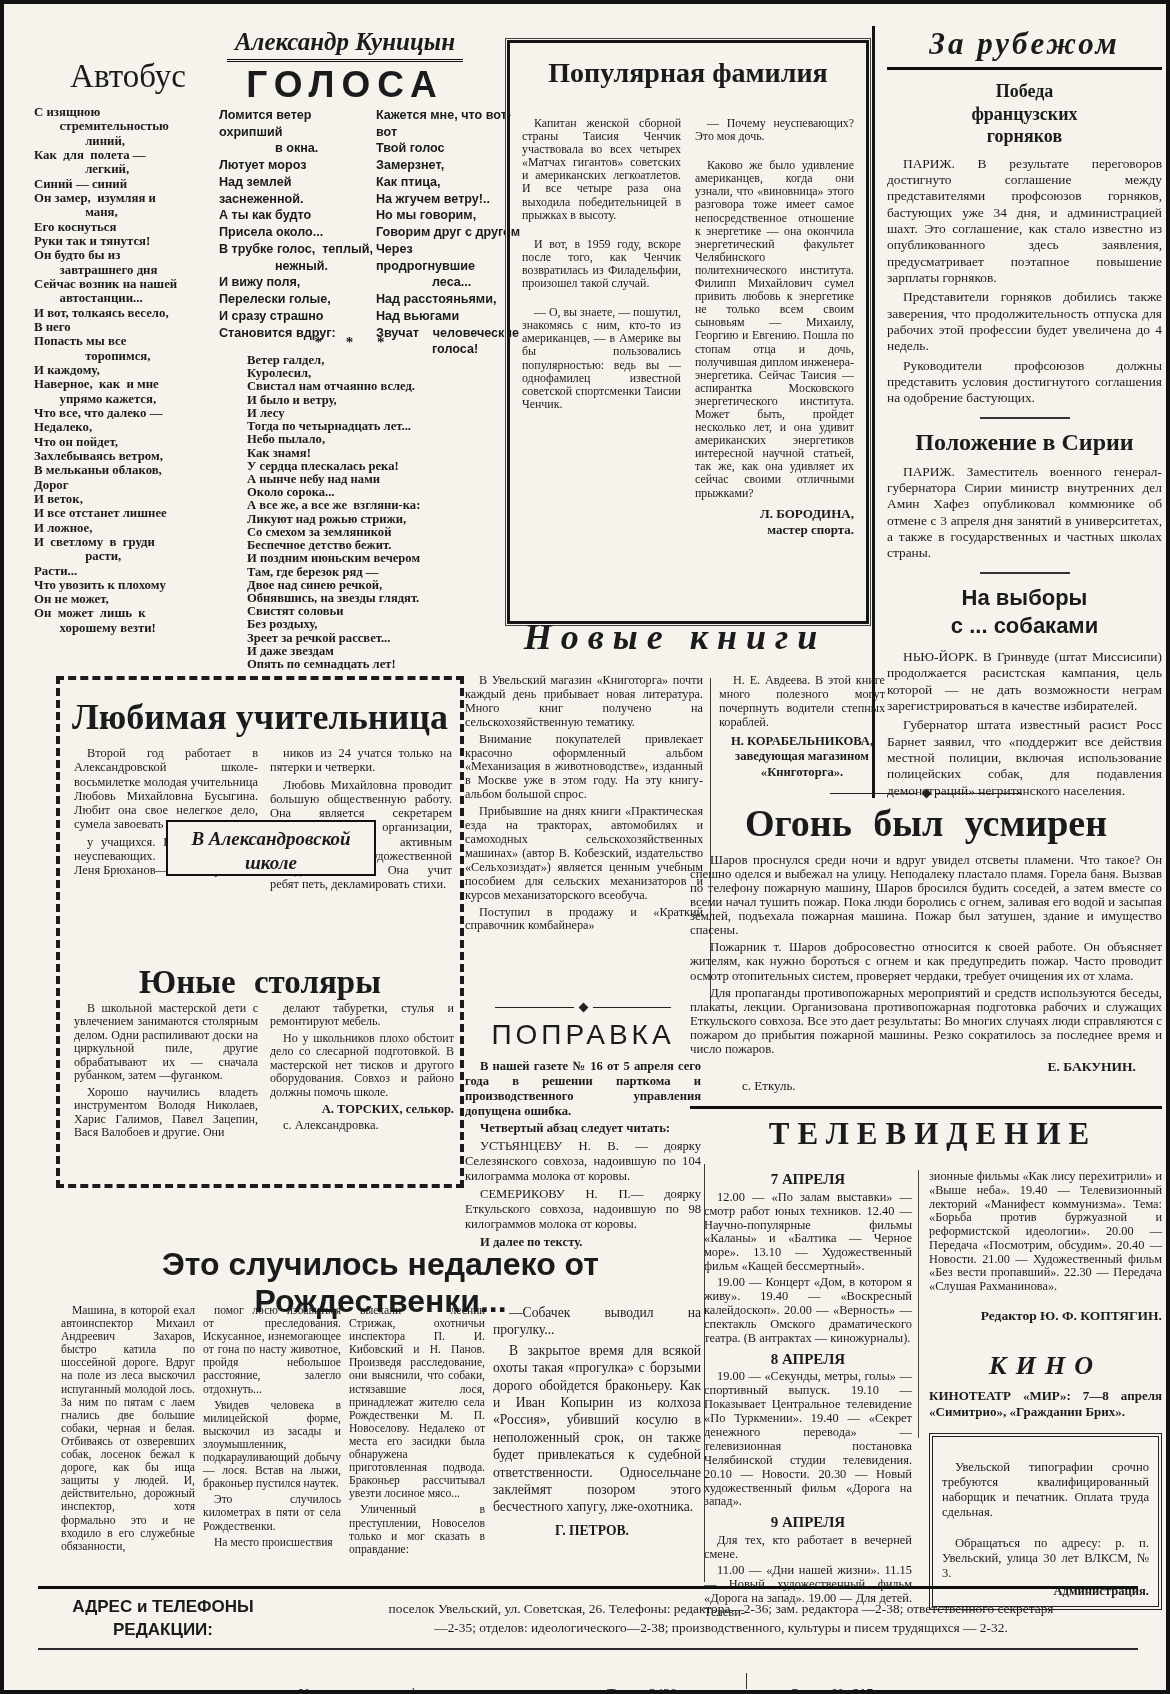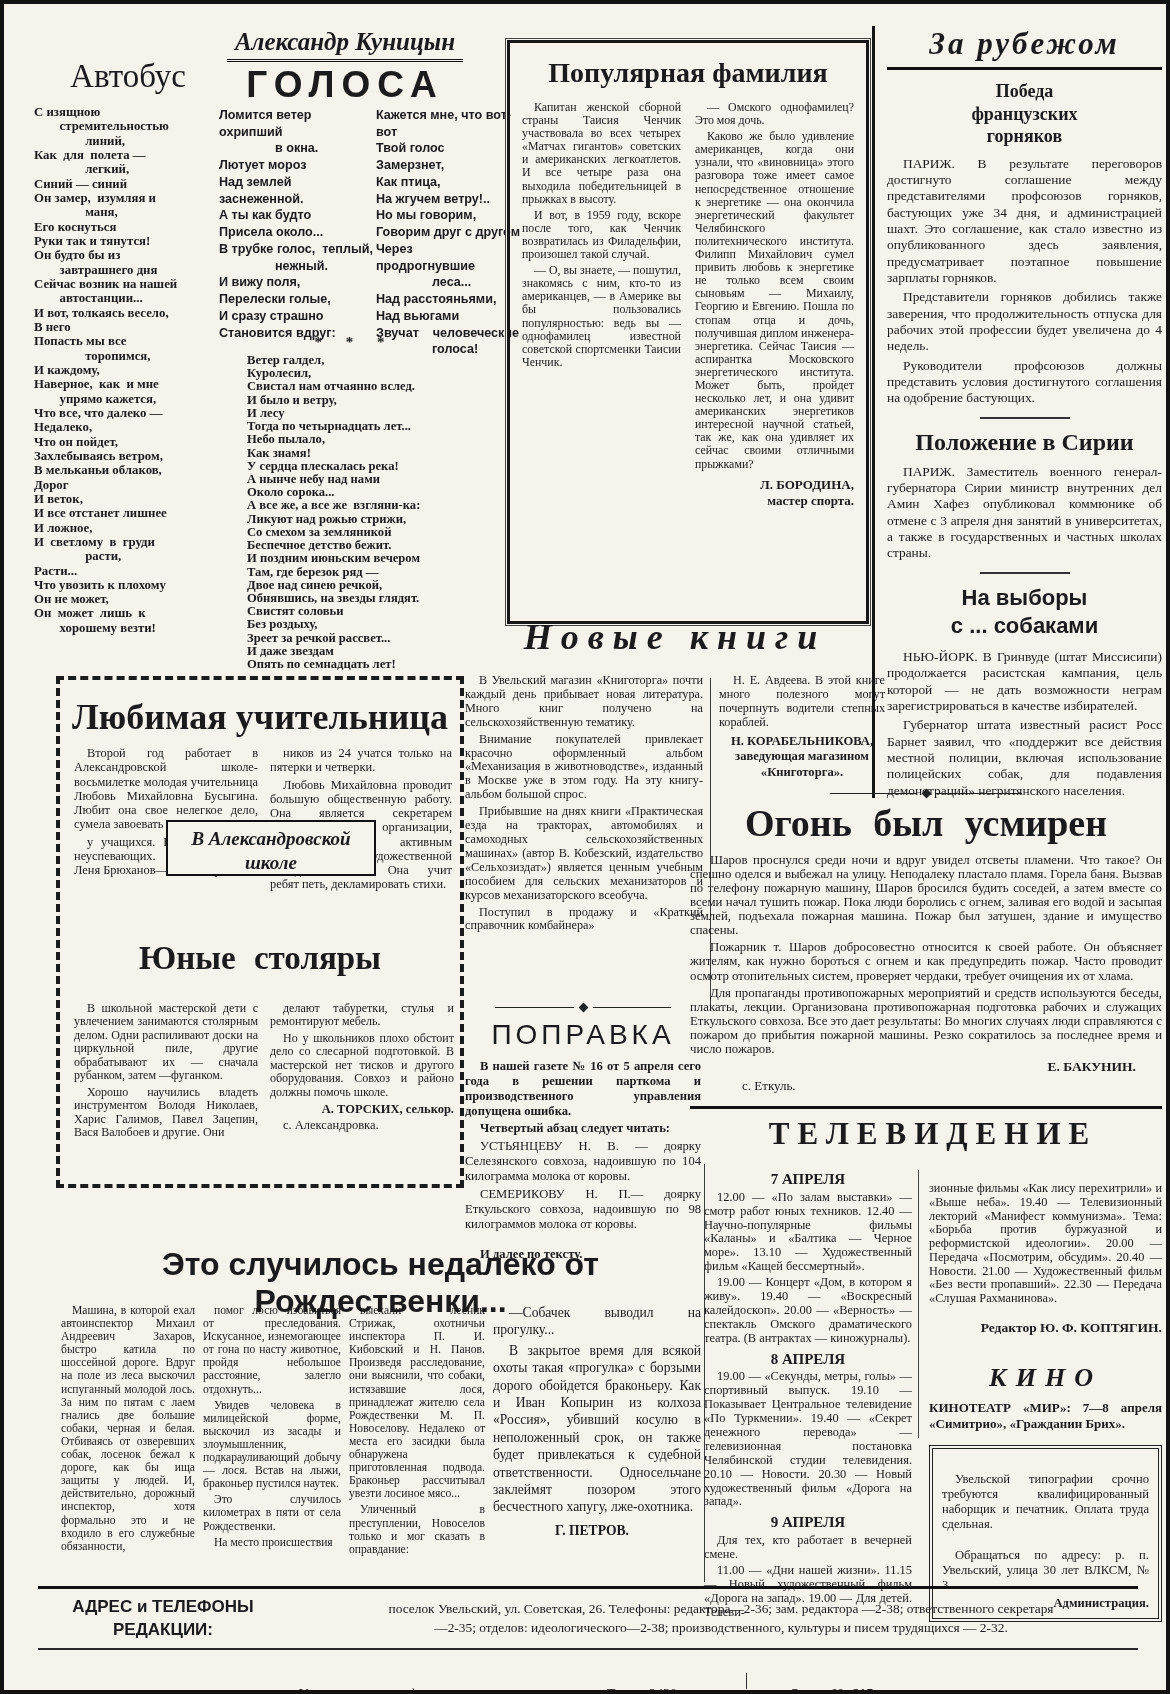--- a/index.html
+++ b/index.html
@@ -2,21 +2,21 @@
 <html><head>
 <meta charset="utf-8">
 <style>
   html,body{margin:0;padding:0;background:#d8d5cc;}
   .page{position:relative;width:1170px;height:1694px;margin:0 auto;background:#f5f3ec;
         color:#1b1a1c;font-family:"Liberation Serif",serif;border:4px solid #121212;
         box-sizing:border-box;overflow:hidden;}
   .abs{position:absolute;}
   .pre{white-space:pre-wrap;}
   .jt{text-align:justify;}
-  p{margin:16px 0 4px;}
+  p{margin:4px 0 4px;}
 
   
   #avtobus{left:30px;top:54px;width:188px;}
   .av-title{font-size:33px;text-align:center;margin-bottom:10px;}
   .av-body{font-weight:bold;font-size:12.8px;line-height:1.12;}
 
   #golosa-head{left:206px;top:24px;width:270px;text-align:center;}
   .g-author{display:inline-block;font-style:italic;font-weight:bold;font-size:25px;
             border-bottom:3px double #111;padding:0 8px 3px;}
   .g-title{font-family:"Liberation Sans",sans-serif;font-weight:800;font-size:37px;
@@ -26,21 +26,21 @@
   .g-col{font-family:"Liberation Sans",sans-serif;font-weight:bold;font-size:12.6px;line-height:1.33;}
   #g-stars{left:238px;top:330px;width:225px;text-align:center;font-weight:bold;
            font-size:15px;letter-spacing:10px;}
   #g-poem2{left:243px;top:350px;width:232px;font-weight:bold;font-size:12.6px;line-height:1.05;}
 
   #popular{left:503px;top:36px;width:362px;height:584px;border:3px solid #161616;
            box-shadow:0 0 0 1px #f5f3ec,0 0 0 2px #444;padding:6px 12px;box-sizing:border-box;}
   .pop-title{font-weight:800;font-size:28px;text-align:center;margin:8px 0 12px;}
   .pop-cols{display:flex;gap:14px;}
   .pop-col{width:50%;font-size:11.9px;line-height:1.1;}
-  .pop-col p{text-indent:12px;margin:0 0 3px;}
+  .pop-col p{text-indent:12px;margin:16px 0 3px;}
   .pop-sig{margin-top:6px;text-align:right;font-weight:bold;font-size:13px;line-height:1.25;}
 
   #abroad{left:868px;top:22px;width:290px;height:772px;border-left:3px solid #141414;
           padding-left:12px;box-sizing:border-box;}
   .ab-title{font-style:italic;font-weight:800;font-size:31px;letter-spacing:3px;text-align:center;
             border-bottom:3px solid #111;padding-bottom:5px;margin-bottom:10px;}
   .ab-h1{text-align:center;font-weight:bold;font-size:18px;line-height:1.25;white-space:pre-line;margin:4px 0 8px;}
   .ab-p{font-size:13.4px;line-height:1.22;text-align:justify;text-indent:16px;margin:0 0 3px;}
   .ab-div{width:90px;border-top:2px solid #333;margin:10px auto;}
   .ab-h2{text-align:center;font-weight:bold;font-size:24px;margin:2px 0 8px;}
@@ -50,21 +50,21 @@
   
   #teacher{left:52px;top:672px;width:408px;height:512px;border:4px dashed #1c1c1c;box-sizing:border-box;}
   .t-title{position:absolute;top:16px;left:0;width:100%;text-align:center;font-weight:800;font-size:36px;}
   .t-c1{position:absolute;left:14px;top:66px;width:184px;}
   .t-c2{position:absolute;left:210px;top:66px;width:182px;}
   .t-col{font-size:12.4px;line-height:1.15;text-align:justify;}
   .t-col p{text-indent:13px;margin:0 0 3px;}
   .t-inset{position:absolute;left:106px;top:140px;width:210px;height:56px;border:2px solid #111;
            background:#f5f3ec;text-align:center;font-style:italic;font-weight:800;font-size:19px;
            line-height:1.25;padding-top:5px;box-sizing:border-box;white-space:pre-line;}
-  .s-title{position:absolute;top:260px;left:0;width:100%;text-align:center;font-weight:800;
+  .s-title{position:absolute;top:284px;left:0;width:100%;text-align:center;font-weight:800;
            font-size:33px;word-spacing:10px;}
   .s-c1{position:absolute;left:14px;top:322px;width:184px;}
   .s-c2{position:absolute;left:210px;top:322px;width:184px;}
   .s-col{font-size:12px;line-height:1.12;text-align:justify;}
   .s-col p{text-indent:13px;margin:0 0 3px;}
   .s-sig{text-align:right;font-weight:bold;font-size:12.5px;margin-top:3px;}
   .s-place{font-size:12.5px;margin-top:2px;text-indent:13px;}
 
   
   #books{left:461px;top:612px;width:420px;}
@@ -238,21 +238,21 @@
 
   <div class="abs" id="popular">
     <div class="pop-title">Популярная фамилия</div>
     <div class="pop-cols">
       <div class="pop-col jt">
         <p>Капитан женской сборной страны Таисия Ченчик участвовала во всех четырех «Матчах гигантов» советских и американских легкоатлетов. И все четыре раза она выходила победительницей в прыжках в высоту.</p>
         <p>И вот, в 1959 году, вскоре после того, как Ченчик возвратилась из Филадельфии, произошел такой случай.</p>
         <p>— О, вы знаете, — пошутил, знакомясь с ним, кто-то из американцев, — в Америке вы бы пользовались популярностью: ведь вы — однофамилец известной советской спортсменки Таисии Ченчик.</p>
       </div>
       <div class="pop-col jt">
-        <p>— Омского однофамилец? Это моя дочь.</p>
+        <p>— Почему неуспевающих? Это моя дочь.</p>
         <p>Каково же было удивление американцев, когда они узнали, что «виновница» этого разговора тоже имеет самое непосредственное отношение к энергетике — она окончила энергетический факультет Челябинского политехнического института. Филипп Михайлович сумел привить любовь к энергетике не только всем своим сыновьям — Михаилу, Георгию и Евгению. Пошла по стопам отца и дочь, получившая диплом инженера-энергетика. Сейчас Таисия — аспирантка Московского энергетического института. Может быть, пройдет несколько лет, и она удивит американских энергетиков интересной научной статьей, так же, как она удивляет их сейчас своими отличными прыжками?</p>
         <div class="pop-sig">
           <div>Л. БОРОДИНА,</div>
           <div>мастер спорта.</div>
         </div>
       </div>
     </div>
   </div>
 
   <div class="abs" id="abroad">

